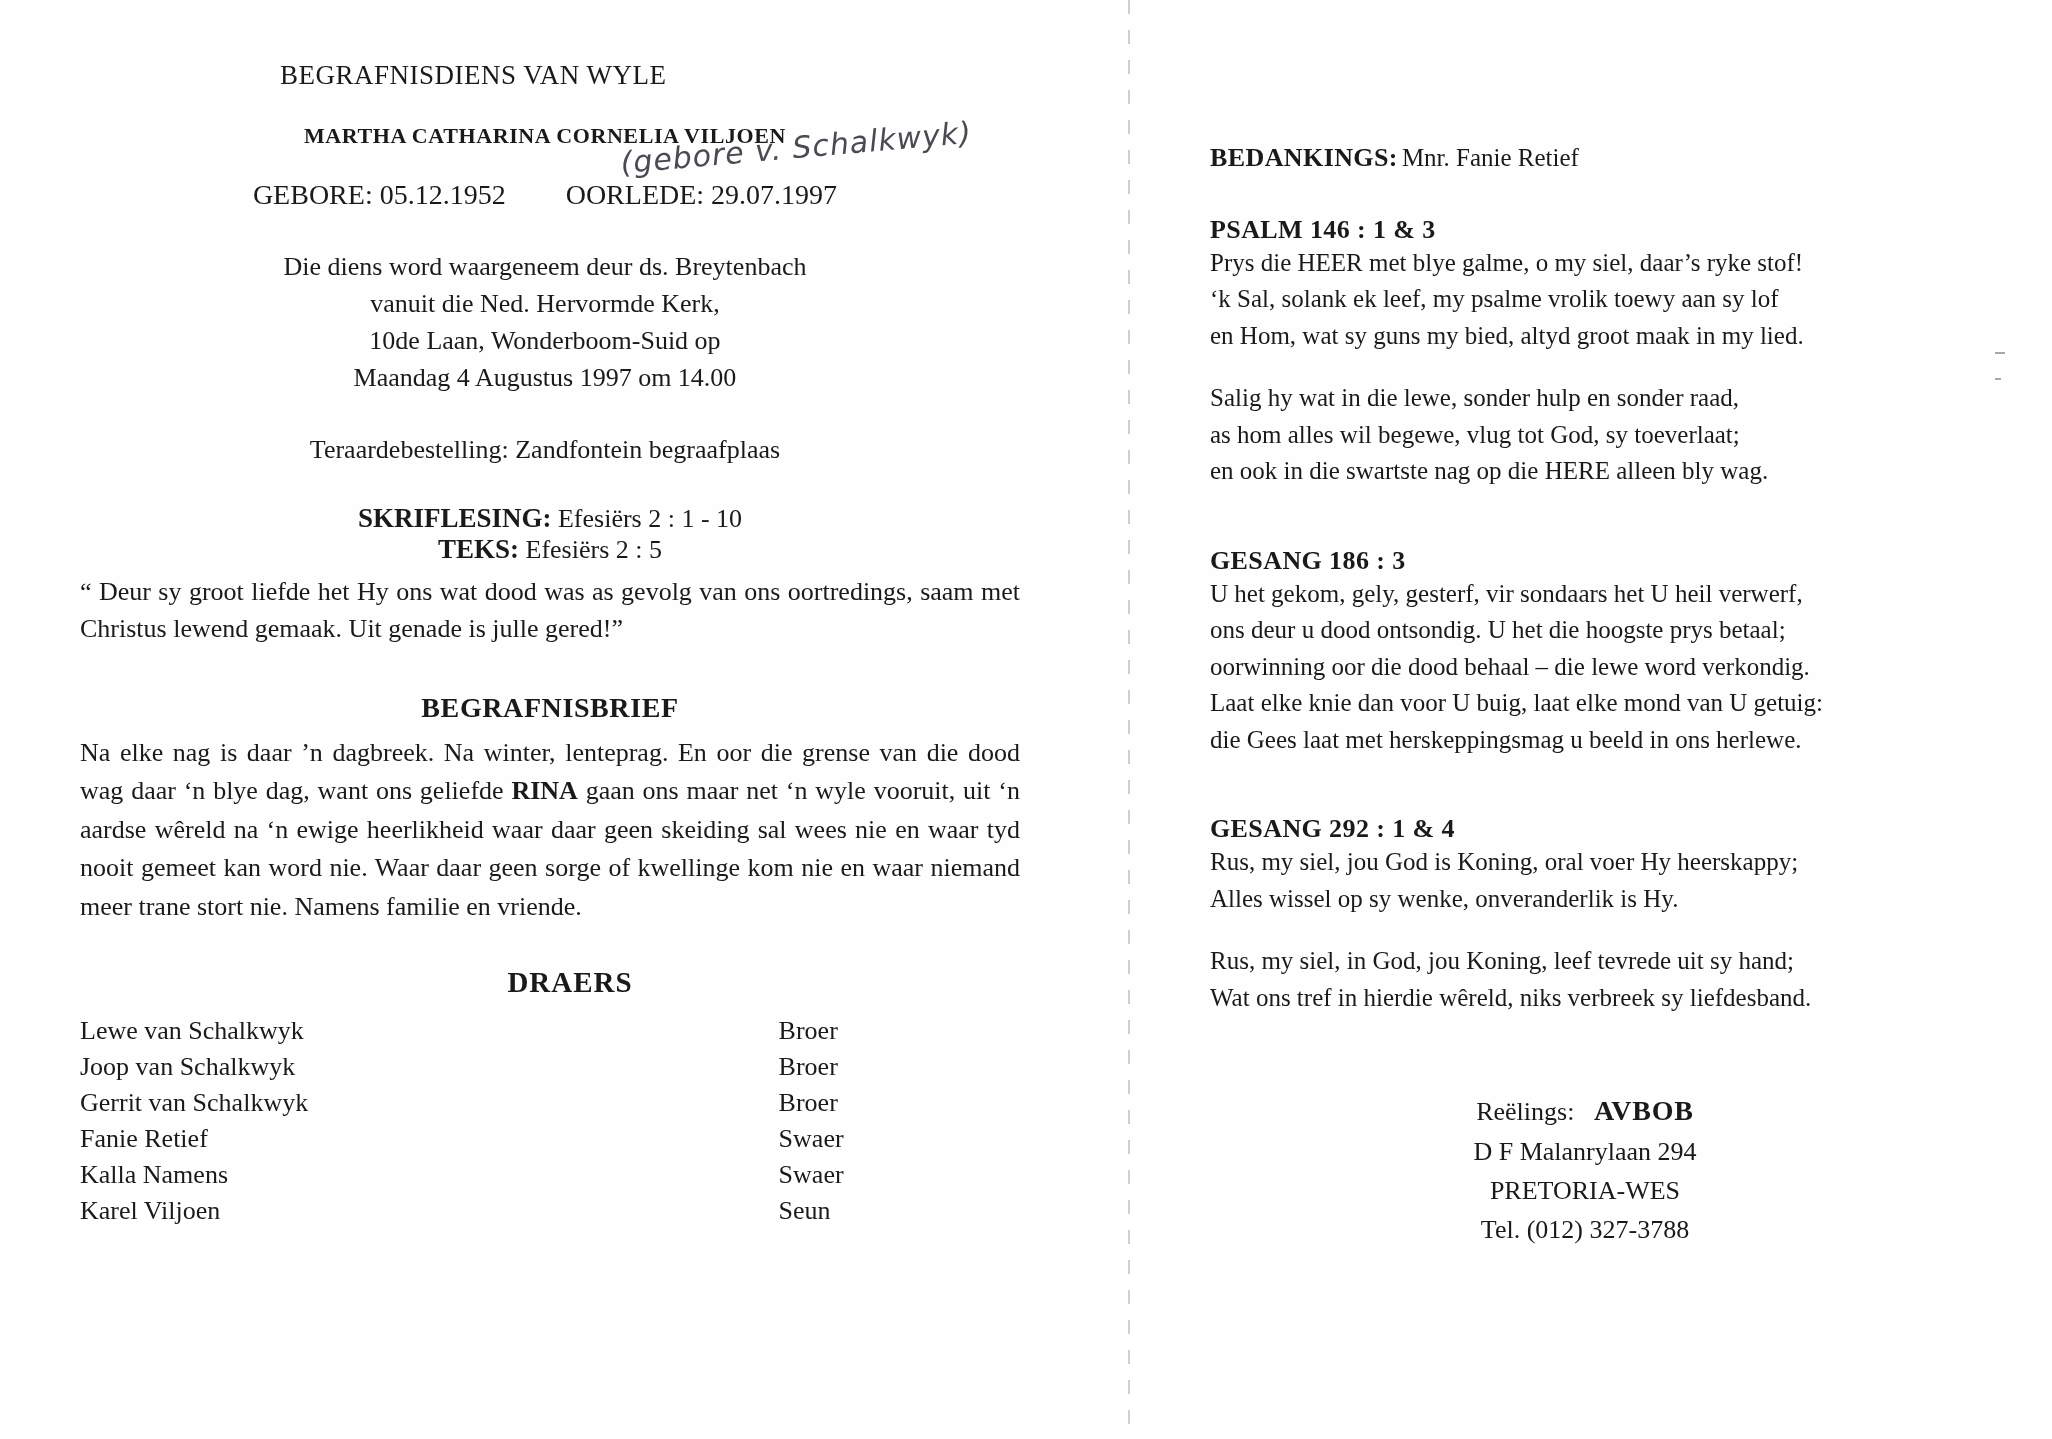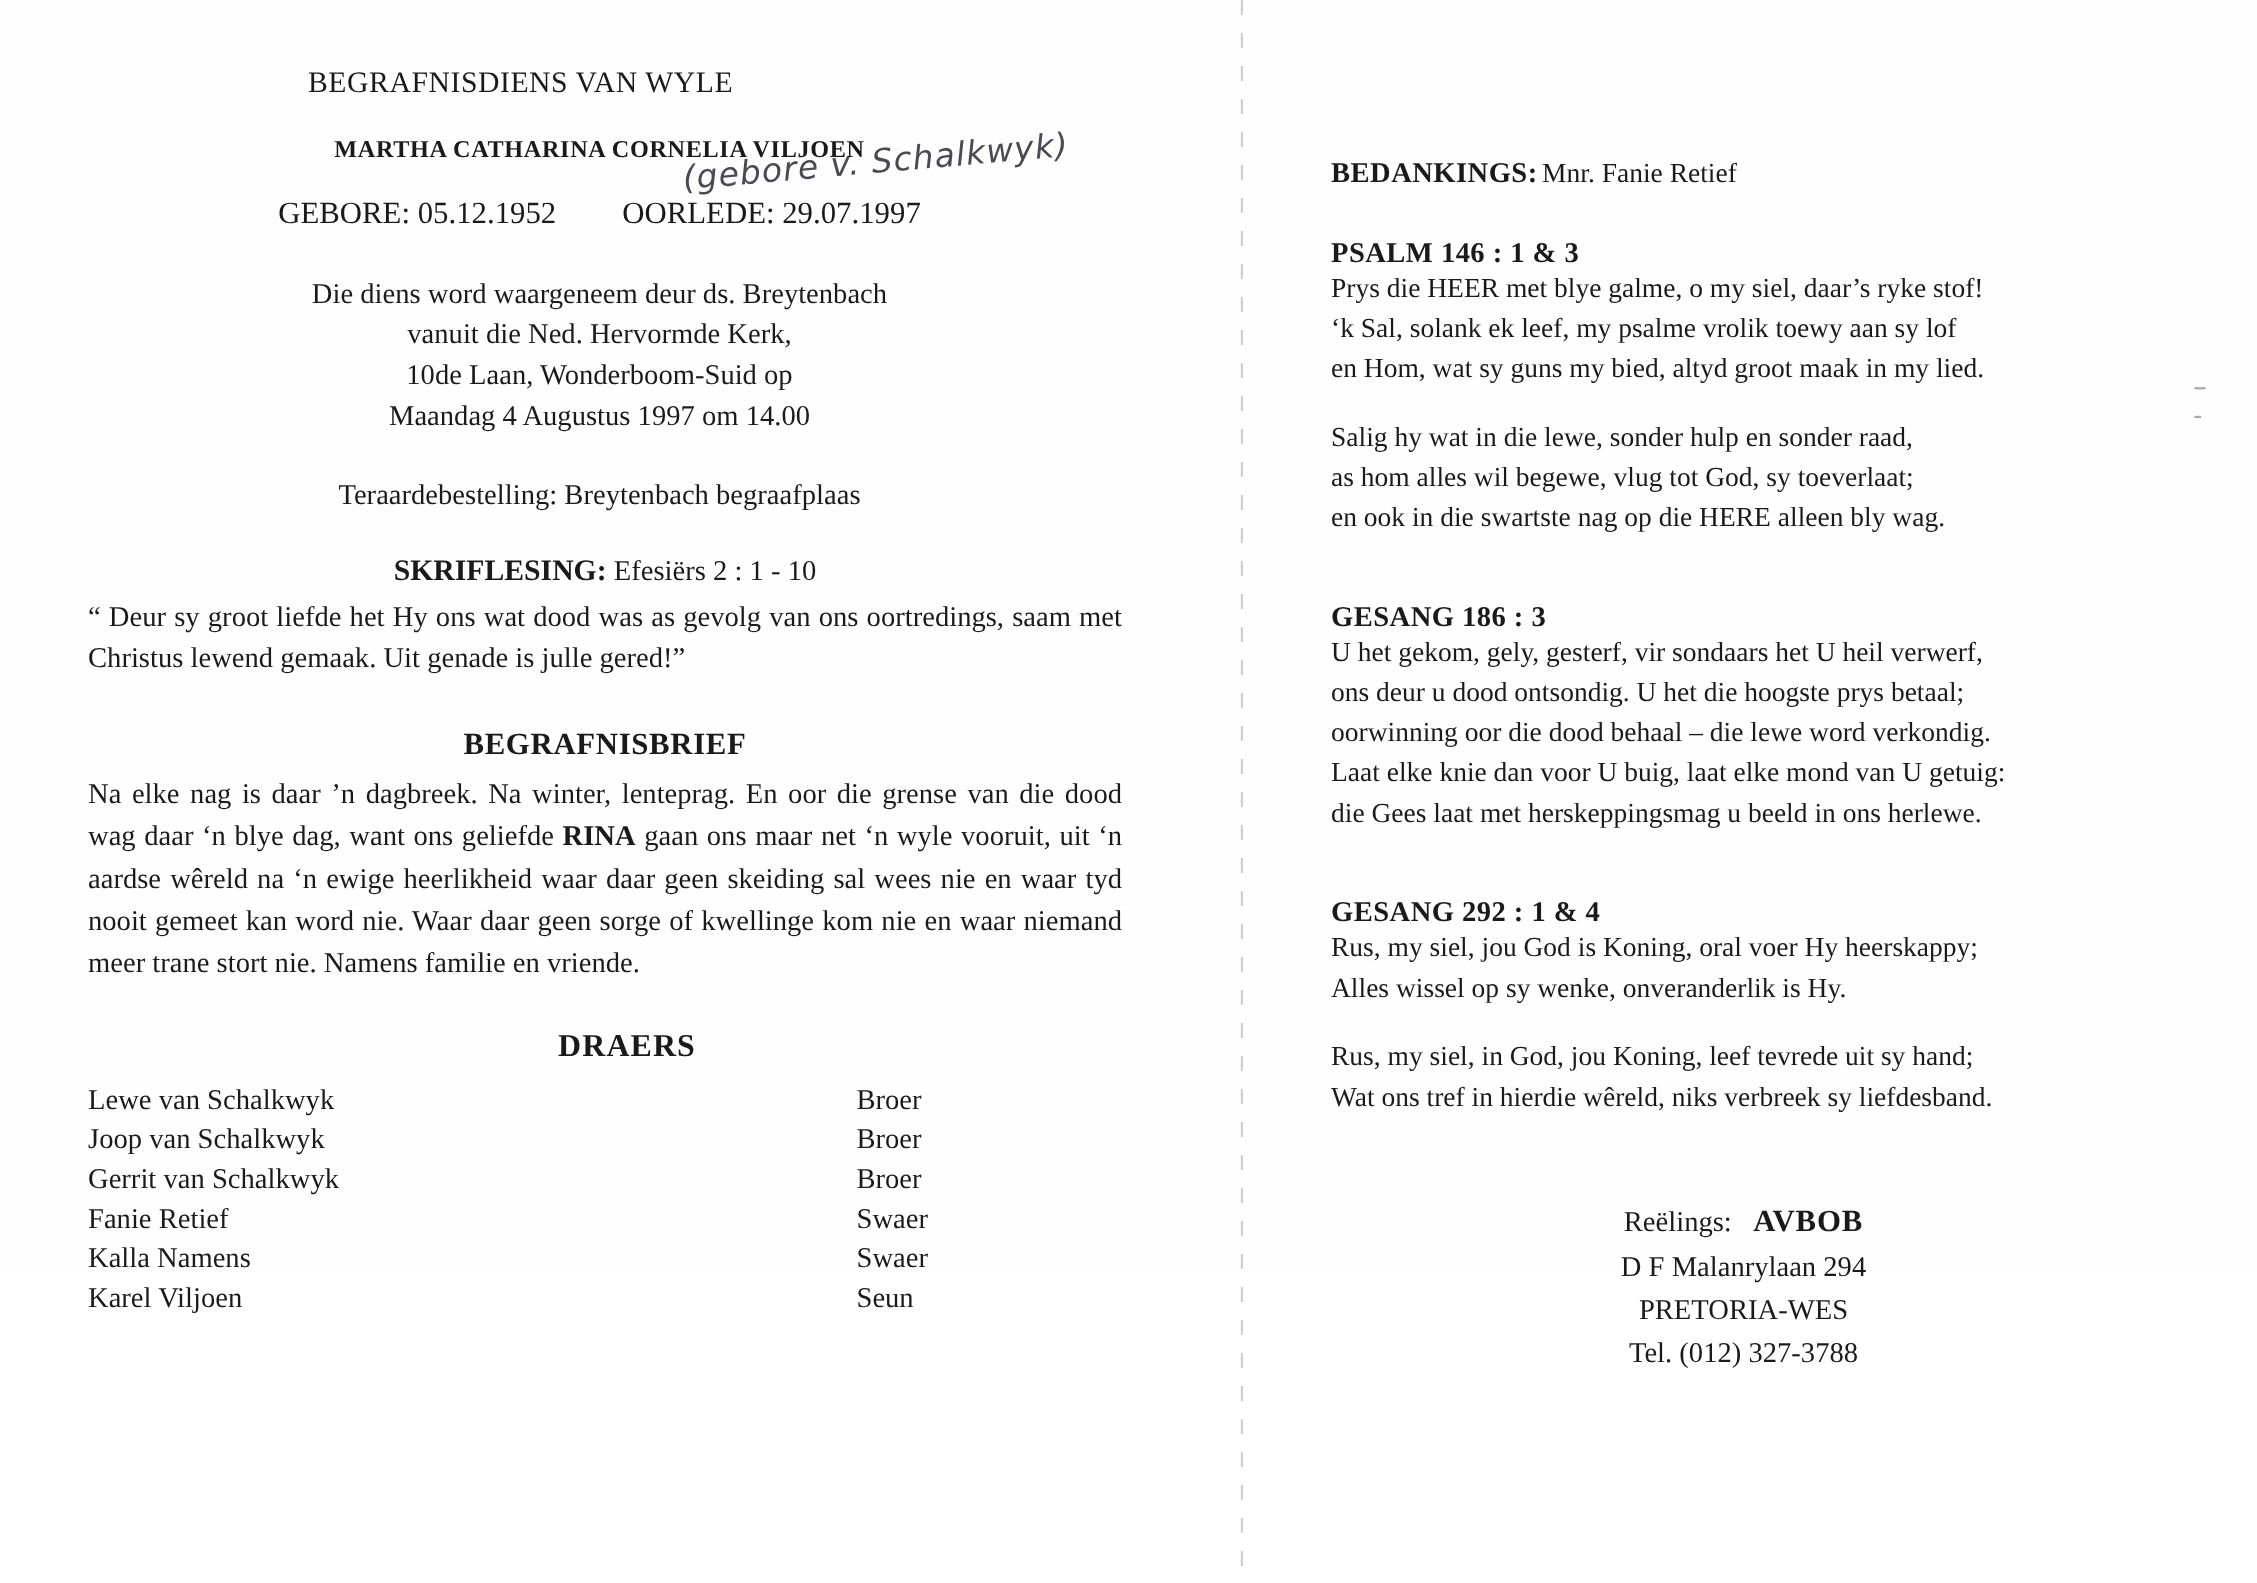--- a/index.html
+++ b/index.html
@@ -189,26 +189,30 @@
       <span>29.07.1997</span>
     </div>
 
     <div class="service-block">
       <div>Die diens word waargeneem deur ds. Breytenbach</div>
       <div>vanuit  die  Ned. Hervormde Kerk,</div>
       <div>10de Laan, Wonderboom-Suid op</div>
       <div>Maandag 4 Augustus 1997 om 14.00</div>
     </div>
 
-    <div class="burial-line">Teraardebestelling: Breytenbach begraafplaas</div>
+    <div class="burial-line">Teraardebestelling: Zandfontein begraafplaas</div>
 
     <div class="scripture-block">
       <div>
         <span class="lbl">SKRIFLESING:</span>
         <span>Efesiërs 2 : 1 - 10</span>
+      </div>
+      <div>
+        <span class="lbl">TEKS:</span>
+        <span>Efesiërs 2 : 5</span>
       </div>
     </div>
 
     <div class="quote">“ Deur sy groot liefde het Hy ons wat dood was as gevolg van ons oortredings, saam met Christus lewend gemaak.  Uit genade is julle gered!”</div>
 
     <div class="section-title">BEGRAFNISBRIEF</div>
 
     <div class="letter">
       <span>Na elke nag is daar ’n dagbreek. Na winter, lenteprag.  En oor die grense van die dood wag daar  ‘n blye dag, want ons geliefde </span><b>RINA</b><span> gaan ons maar net ‘n wyle vooruit, uit ‘n aardse wêreld na ‘n ewige heerlikheid waar daar geen skeiding sal wees nie en waar tyd nooit gemeet kan word nie.  Waar daar geen sorge of kwellinge kom nie en waar niemand meer trane stort nie. Namens familie en vriende.</span>
     </div>

